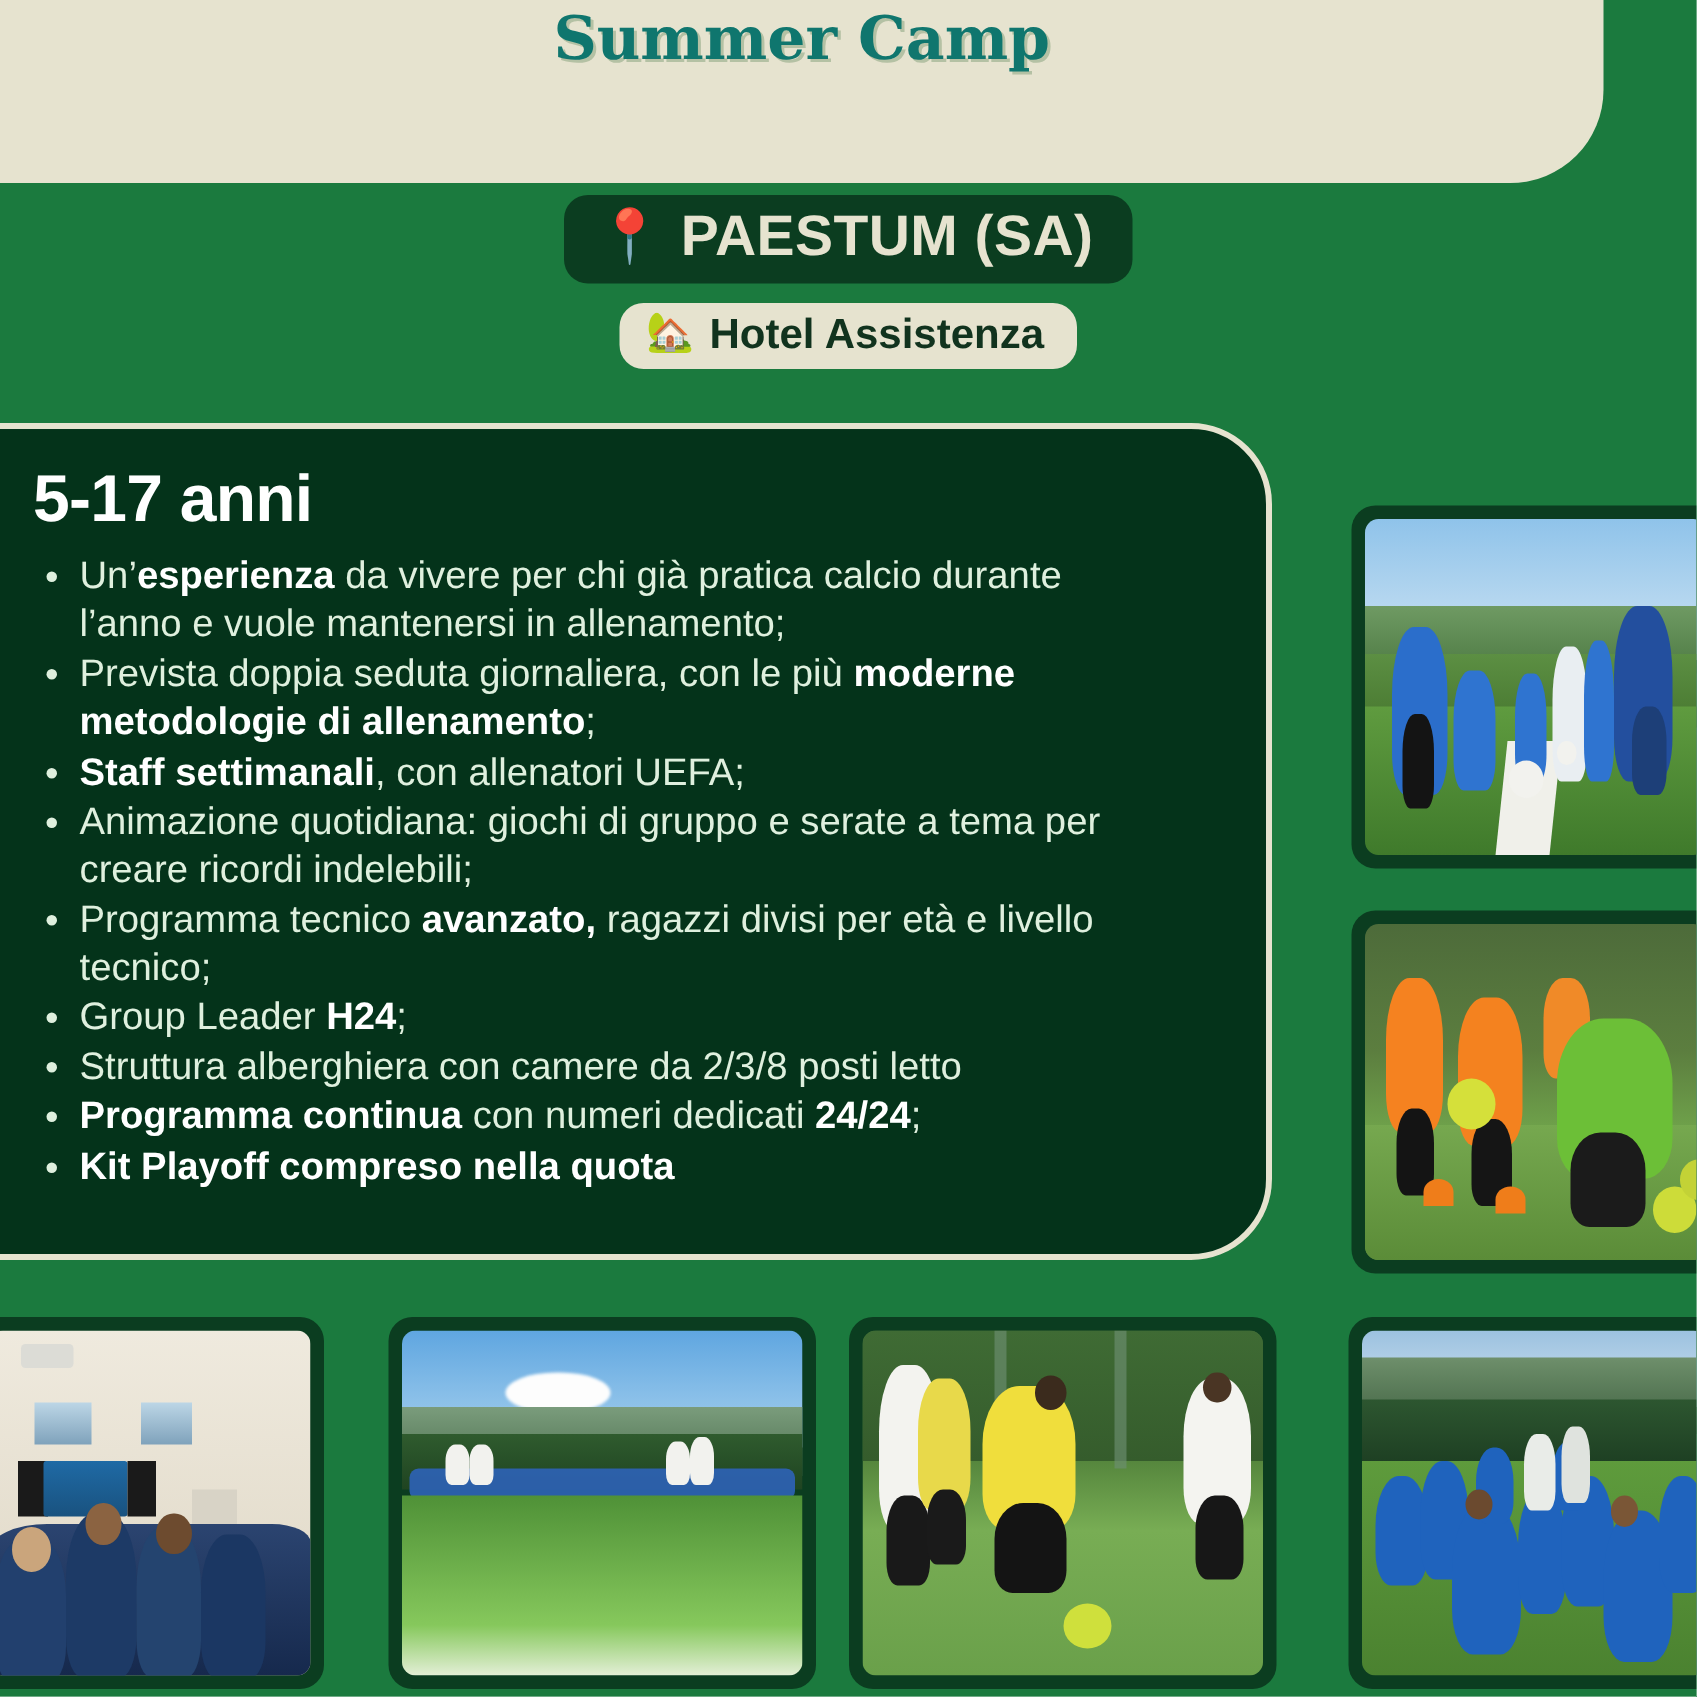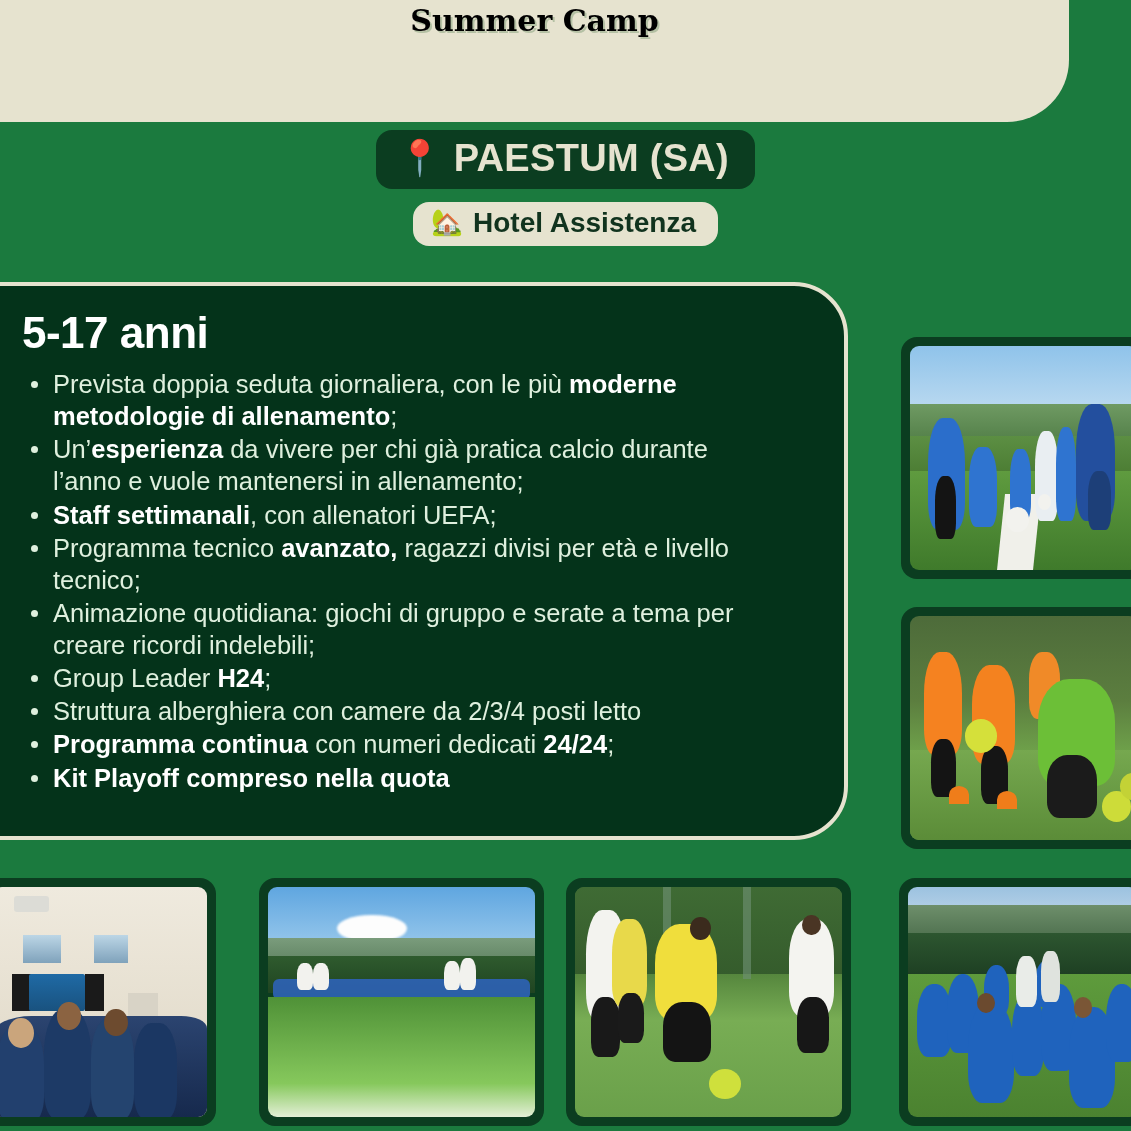--- a/index.html
+++ b/index.html
@@ -40,22 +40,22 @@
     font-size: 56px;
     letter-spacing: 0.5px;
     color: #0d3b22;
     line-height: 1.08;
     text-shadow: 2px 2px 0 rgba(120,150,110,0.45);
     white-space: nowrap;
   }
   .title-sub {
     font-family: "DejaVu Serif", serif;
     font-weight: 700;
-    font-size: 30px;
-    color: #000000;
+    font-size: 40px;
+    color: #0f766e;
     line-height: 1.1;
     margin-top: -2px;
     text-shadow: 2px 2px 0 rgba(120,150,110,0.45);
     white-space: nowrap;
   }
 
   
   .badges {
     position: absolute;
     left: 0; top: 130px;
@@ -233,27 +233,27 @@
     </div>
     <div class="badge-hotel">
       <span class="emoji">🏡</span>
       <span>Hotel Assistenza</span>
     </div>
   </div>
 
   <div class="content-card">
     <div class="age-heading">5-17 anni</div>
     <ul class="features">
+        <li><span>Un’</span><b>esperienza</b><span> da vivere per chi già pratica calcio durante l’anno e vuole mantenersi in allenamento;</span></li>
         <li><span>Prevista doppia seduta giornaliera, con le più </span><b>moderne metodologie di allenamento</b><span>;</span></li>
-        <li><span>Un’</span><b>esperienza</b><span> da vivere per chi già pratica calcio durante l’anno e vuole mantenersi in allenamento;</span></li>
         <li><b>Staff settimanali</b><span>, con allenatori UEFA;</span></li>
+        <li><span>Animazione quotidiana: giochi di gruppo e serate a tema per creare ricordi indelebili;</span></li>
         <li><span>Programma tecnico </span><b>avanzato,</b><span> ragazzi divisi per età e livello tecnico;</span></li>
-        <li><span>Animazione quotidiana: giochi di gruppo e serate a tema per creare ricordi indelebili;</span></li>
         <li><span>Group Leader </span><b>H24</b><span>;</span></li>
-        <li><span>Struttura alberghiera con camere da 2/3/4 posti letto</span></li>
+        <li><span>Struttura alberghiera con camere da 2/3/8 posti letto</span></li>
         <li><b>Programma continua</b><span> con numeri dedicati </span><b>24/24</b><span>;</span></li>
         <li><b>Kit Playoff compreso nella quota</b></li>
       </ul>
   </div>
 
   <div class="photo p-right-1">
     <div class="img">
       <div class="sky s1-sky"></div>
       <div class="hill s1-mtn"></div>
       <div class="hill s1-hill"></div>

